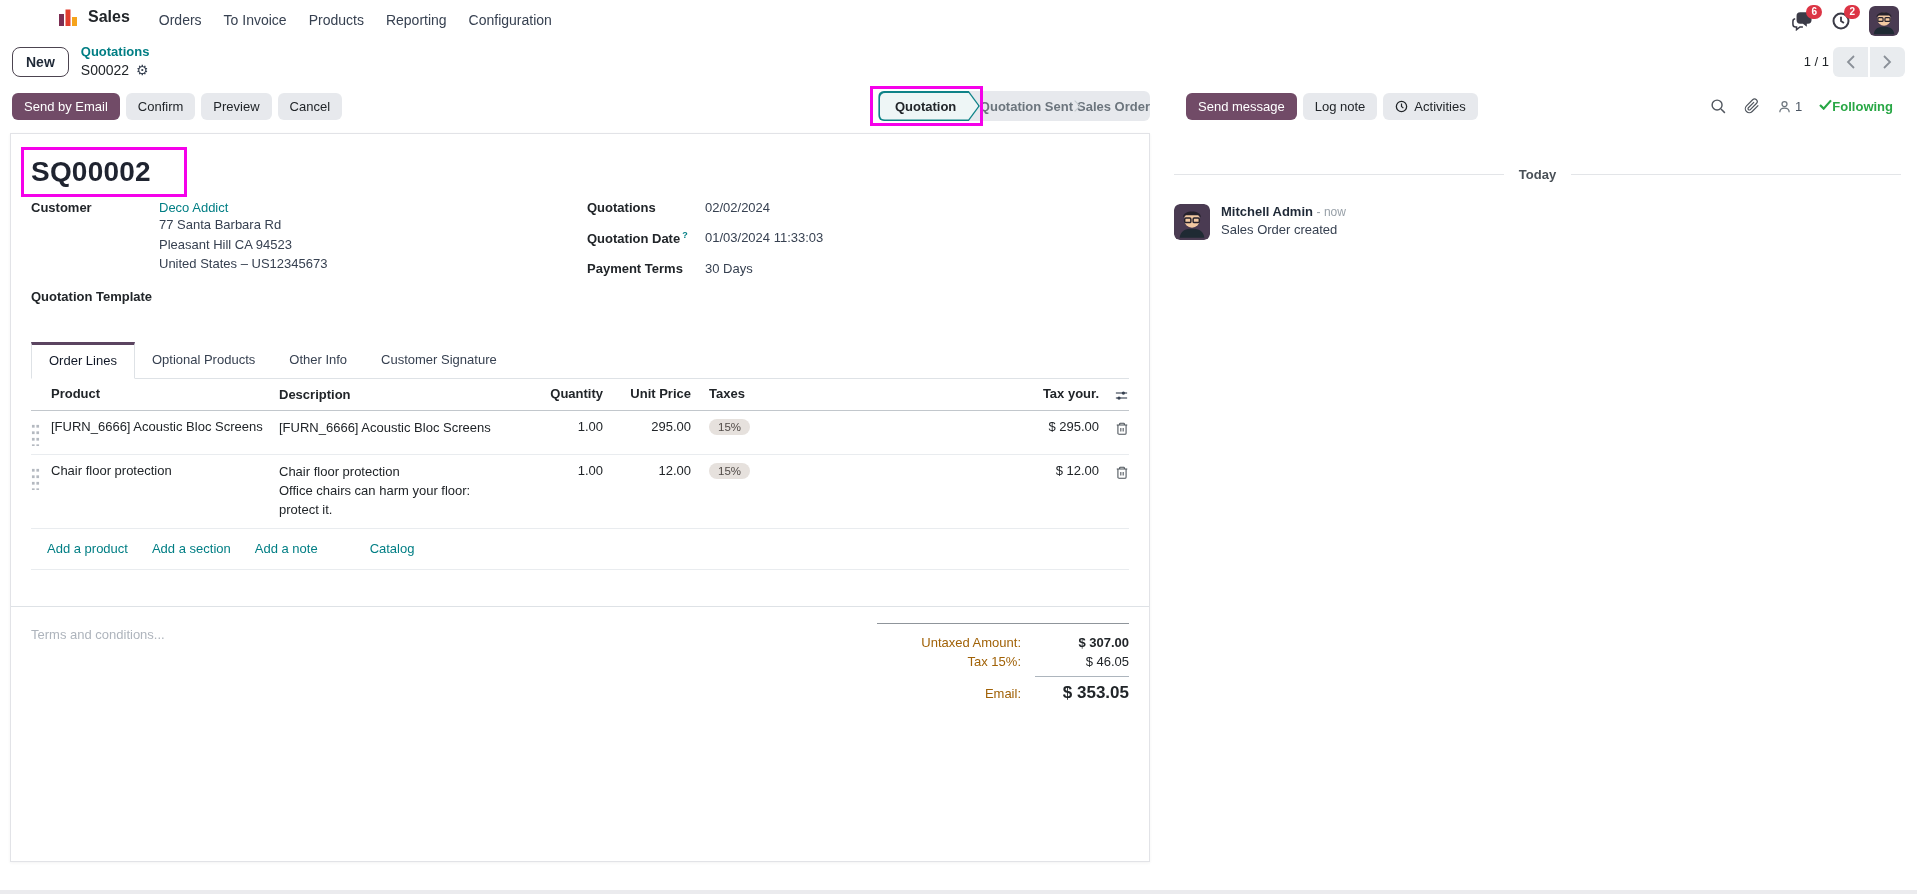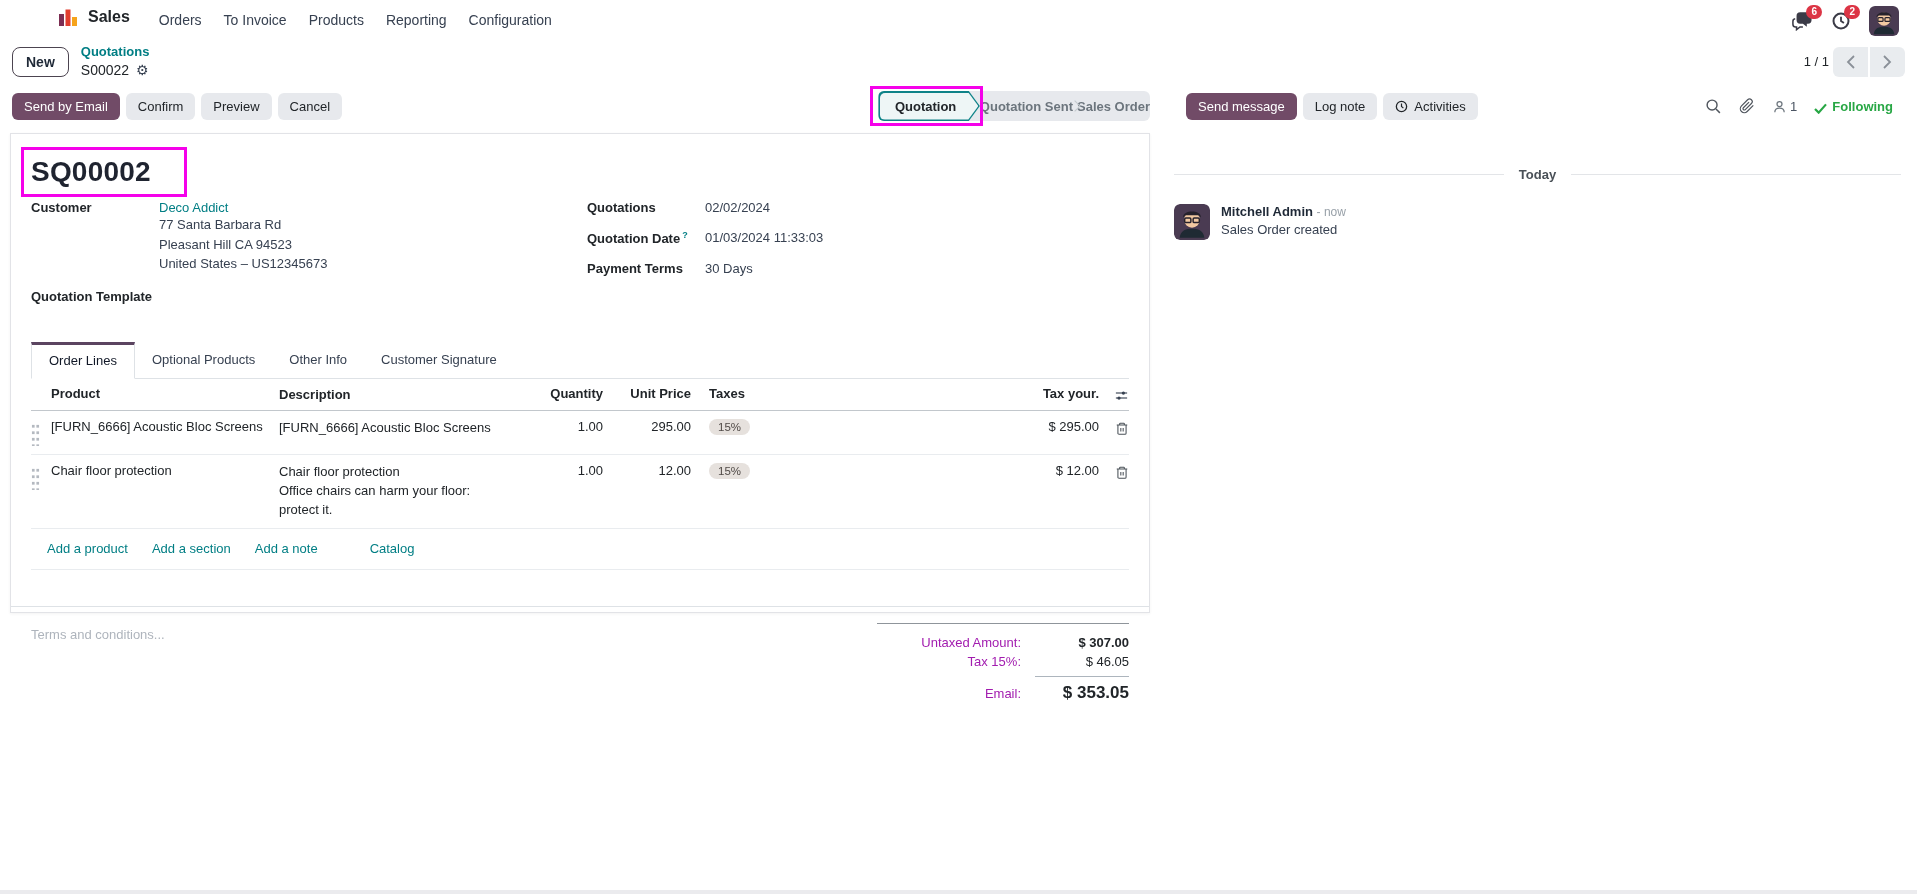--- a/index.html
+++ b/index.html
@@ -51,29 +51,29 @@
   .st-arrow-border { clip-path:polygon(0 0, calc(100% - 11px) 0, 100% 50%, calc(100% - 11px) 100%, 0 100%);
                      background:#0e8388; height:30px; border-radius:6px 0 0 6px; padding:1.5px; }
   .st-arrow-inner { clip-path:polygon(0 0, calc(100% - 10px) 0, 100% 50%, calc(100% - 10px) 100%, 0 100%);
                     background:#eef6f6; height:27px; display:flex; align-items:center;
                     padding:0 22px 0 15px; font-weight:700; color:#212529; border-radius:5px 0 0 5px; }
   .st-item { padding:0 0; color:#6c757d; font-weight:700; cursor:pointer; }
   .st-sep { width:8px; height:8px; border-top:1px solid #c3c8cd; border-right:1px solid #c3c8cd;
             transform:rotate(45deg); margin:0 -2px; }
   .cp-chatter { flex:1; display:flex; align-items:center; gap:6px; padding-left:36px; }
   .chatter-icons { margin-left:auto; display:flex; align-items:center; gap:17px; padding-right:12px; }
-  .following { color:#28a745; font-weight:700; display:flex; align-items:flex-end; gap:5px;
+  .following { color:#28a745; font-weight:700; display:flex; align-items:flex-start; 
                font-size:13px; cursor:pointer; }
   .follower-cnt { display:flex; align-items:center; gap:3px; color:#4b5563; cursor:pointer; }
 
   
   .main { display:flex; align-items:flex-start; }
   .form-col { width:1150px; flex-shrink:0; }
   .sheet { margin:2px 0 0 10px; background:#fff; border:1px solid #e2e3e7;
-           box-shadow:0 1px 3px rgba(0,0,0,.05); height:480px; padding:16px 20px 0; position:relative; }
+           box-shadow:0 1px 3px rgba(0,0,0,.05); height:729px; padding:16px 20px 0; position:relative; }
 
   .title-wrap { position:relative; display:inline-block; margin:6px 0 12px 0; }
   .sheet-title { font-size:28px; font-weight:600; color:#1f2430; letter-spacing:.2px; }
   .annotation { position:absolute; border:3px solid #f501ea; pointer-events:none; z-index:5; }
   .ann-title { top:-9px; bottom:-9px; left:-10px; right:-36px; }
   .ann-status { top:-5px; bottom:-5px; left:-8px; right:-3px; }
 
   .form-grid { display:flex; }
   .fg-left { width:556px; }
   .fg-right { flex:1; }
@@ -115,21 +115,21 @@
   .catalog-link { margin-left:28px; }
 
   .notebook-gap { height:36px; }
   .sheet-hr { border-top:1px solid #dee2e6; margin:0 -20px; }
 
   
   .sheet-footer { display:flex; padding-top:16px; }
   .terms { color:#aeb4bc; padding-top:4px; cursor:text; }
   .totals { margin-left:auto; width:252px; border-top:1px solid #8f959b; padding-top:9px; }
   .t-row { display:flex; justify-content:flex-end; align-items:baseline; gap:14px; padding:2px 0; }
-  .t-label { color:#a21caf; }
+  .t-label { color:#a16207; }
   .t-value { width:94px; text-align:right; color:#212529; }
   .bold { font-weight:700; }
   .total-value { border-top:1px solid #adb5bd; padding-top:6px; font-size:17px; font-weight:700; margin-top:3px; }
 
   
   .chatter-col { flex:1; padding:0 16px 0 24px; }
   .today-divider { display:flex; align-items:center; gap:15px; margin-top:36px;
                    color:#495057; font-weight:700; }
   .line { flex:1; height:1px; background:#e3e5e8; }
   .msg { display:flex; gap:11px; margin-top:22px; }

